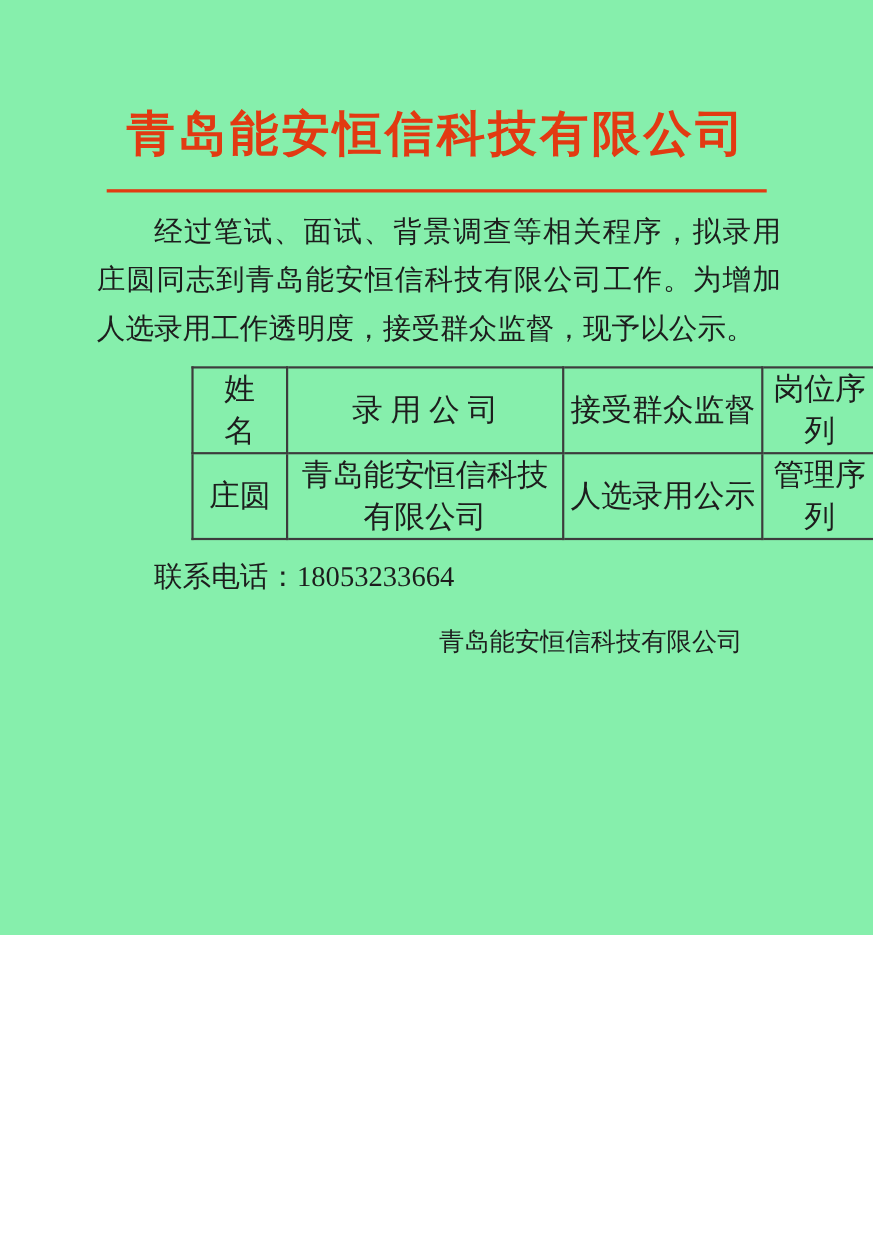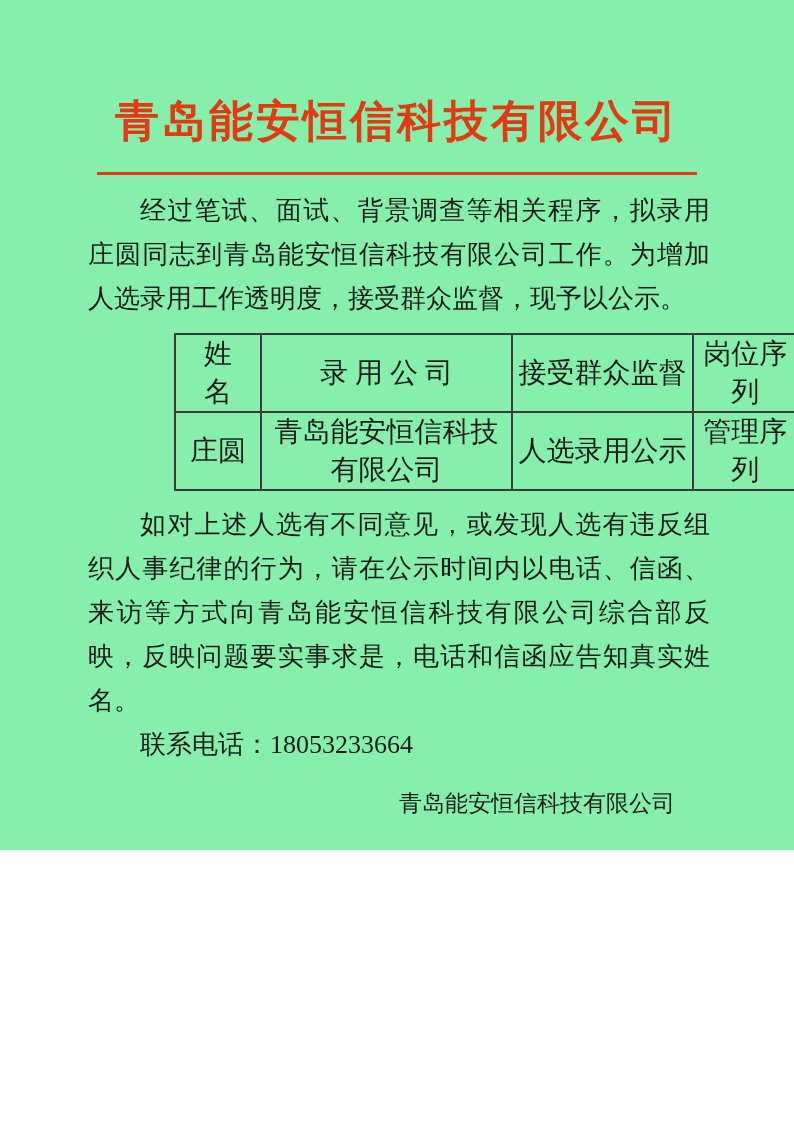--- a/index.html
+++ b/index.html
@@ -118,21 +118,20 @@
       </tr>
       <tr>
         <td>庄圆</td>
         <td>青岛能安恒信科技有限公司</td>
         <td>人选录用公示</td>
         <td>管理序列</td>
       </tr>
     </tbody>
       </table>
 
-    <p class="body-par">如对上述人选有不同意见，或发现人选有违反组织人事纪律的行为，请在公示时间内以电话、信函、来访等方式向青岛能安恒信科技有限公司综合部反映，反映问题要实事求是，电话和信函应告知真实姓名。</p>
 
 
 
     <p class="body-par">联系电话：18053233664</p>
 
   </div>
 
   <div class="signature-block">
     <div>青岛能安恒信科技有限公司</div>
   </div>

